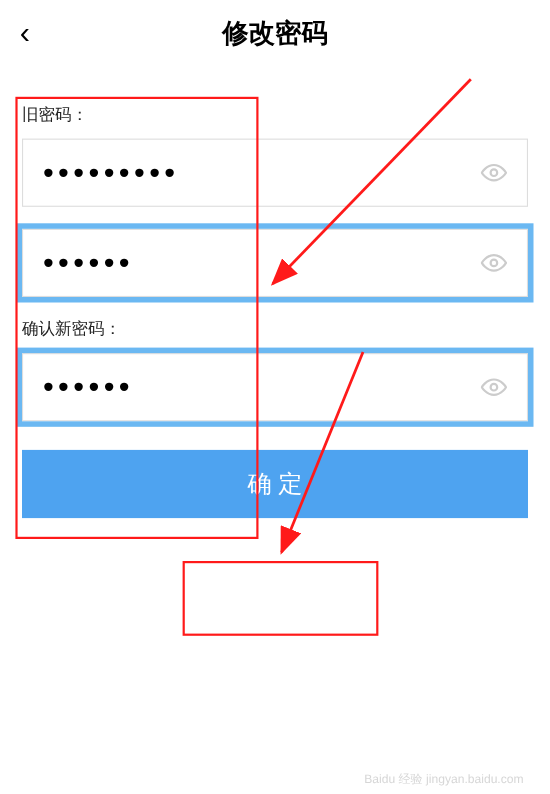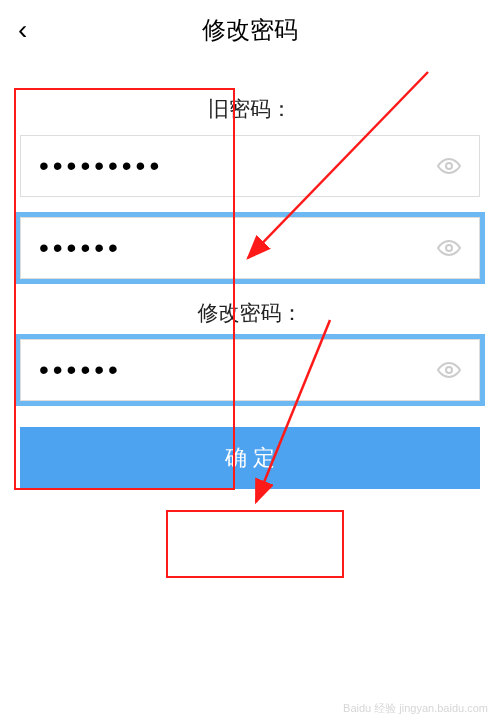--- a/index.html
+++ b/index.html
@@ -24,35 +24,34 @@
       font-weight: 300;
       cursor: pointer;
       color: #000;
       user-select: none;
     }
     .title {
       width: 100%;
       text-align: center;
       font-size: 24px;
       color: #000;
-      font-weight: 400;
+      font-weight: 700;
     }
     .form {
       padding: 35px 20px 0 20px;
     }
     .field-group {
       margin-bottom: 20px;
       position: relative;
     }
     .label {
-      font-size: 21px;
+      font-size: 15px;
       color: #222;
       margin-bottom: 12px;
       display: block;
-      text-align: center;
     }
     .input-wrap {
       position: relative;
       border: 1px solid #ddd;
       height: 62px;
       display: flex;
       align-items: center;
       padding: 0 18px;
       background: #fff;
     }
@@ -95,21 +94,21 @@
     .box-fields { left: 14px; top: 88px; width: 221px; height: 402px; }
     .box-submit { left: 166px; top: 510px; width: 178px; height: 68px; }
     .arrow-svg {
       position: absolute;
       left: 0; top: 0;
       pointer-events: none;
     }
     
     .watermark {
       position: absolute;
-      right: 12px;
+      right: 24px;
       bottom: 6px;
       font-size: 11px;
       color: #bbb;
       opacity: .6;
     }
   </style>
 </head>
 <body>
 
 <div class="header">
@@ -140,21 +139,21 @@
       <span class="eye-icon">
         <svg width="24" height="24" viewBox="0 0 24 24" fill="none" stroke="#ccc" stroke-width="2">
             <path d="M1 12s4-7 11-7 11 7 11 7-4 7-11 7S1 12 1 12z"></path>
             <circle cx="12" cy="12" r="3"></circle>
           </svg>
       </span>
     </div>
   </div>
 
   <div class="field-group">
-    <span class="label">修改密码：</span>
+    <span class="label">确认新密码：</span>
     <div class="input-wrap highlighted">
       <input class="input" type="text" readonly="" value="••••••" style="">
       <span class="eye-icon">
         <svg width="24" height="24" viewBox="0 0 24 24" fill="none" stroke="#ccc" stroke-width="2">
             <path d="M1 12s4-7 11-7 11 7 11 7-4 7-11 7S1 12 1 12z"></path>
             <circle cx="12" cy="12" r="3"></circle>
           </svg>
       </span>
     </div>
   </div>

